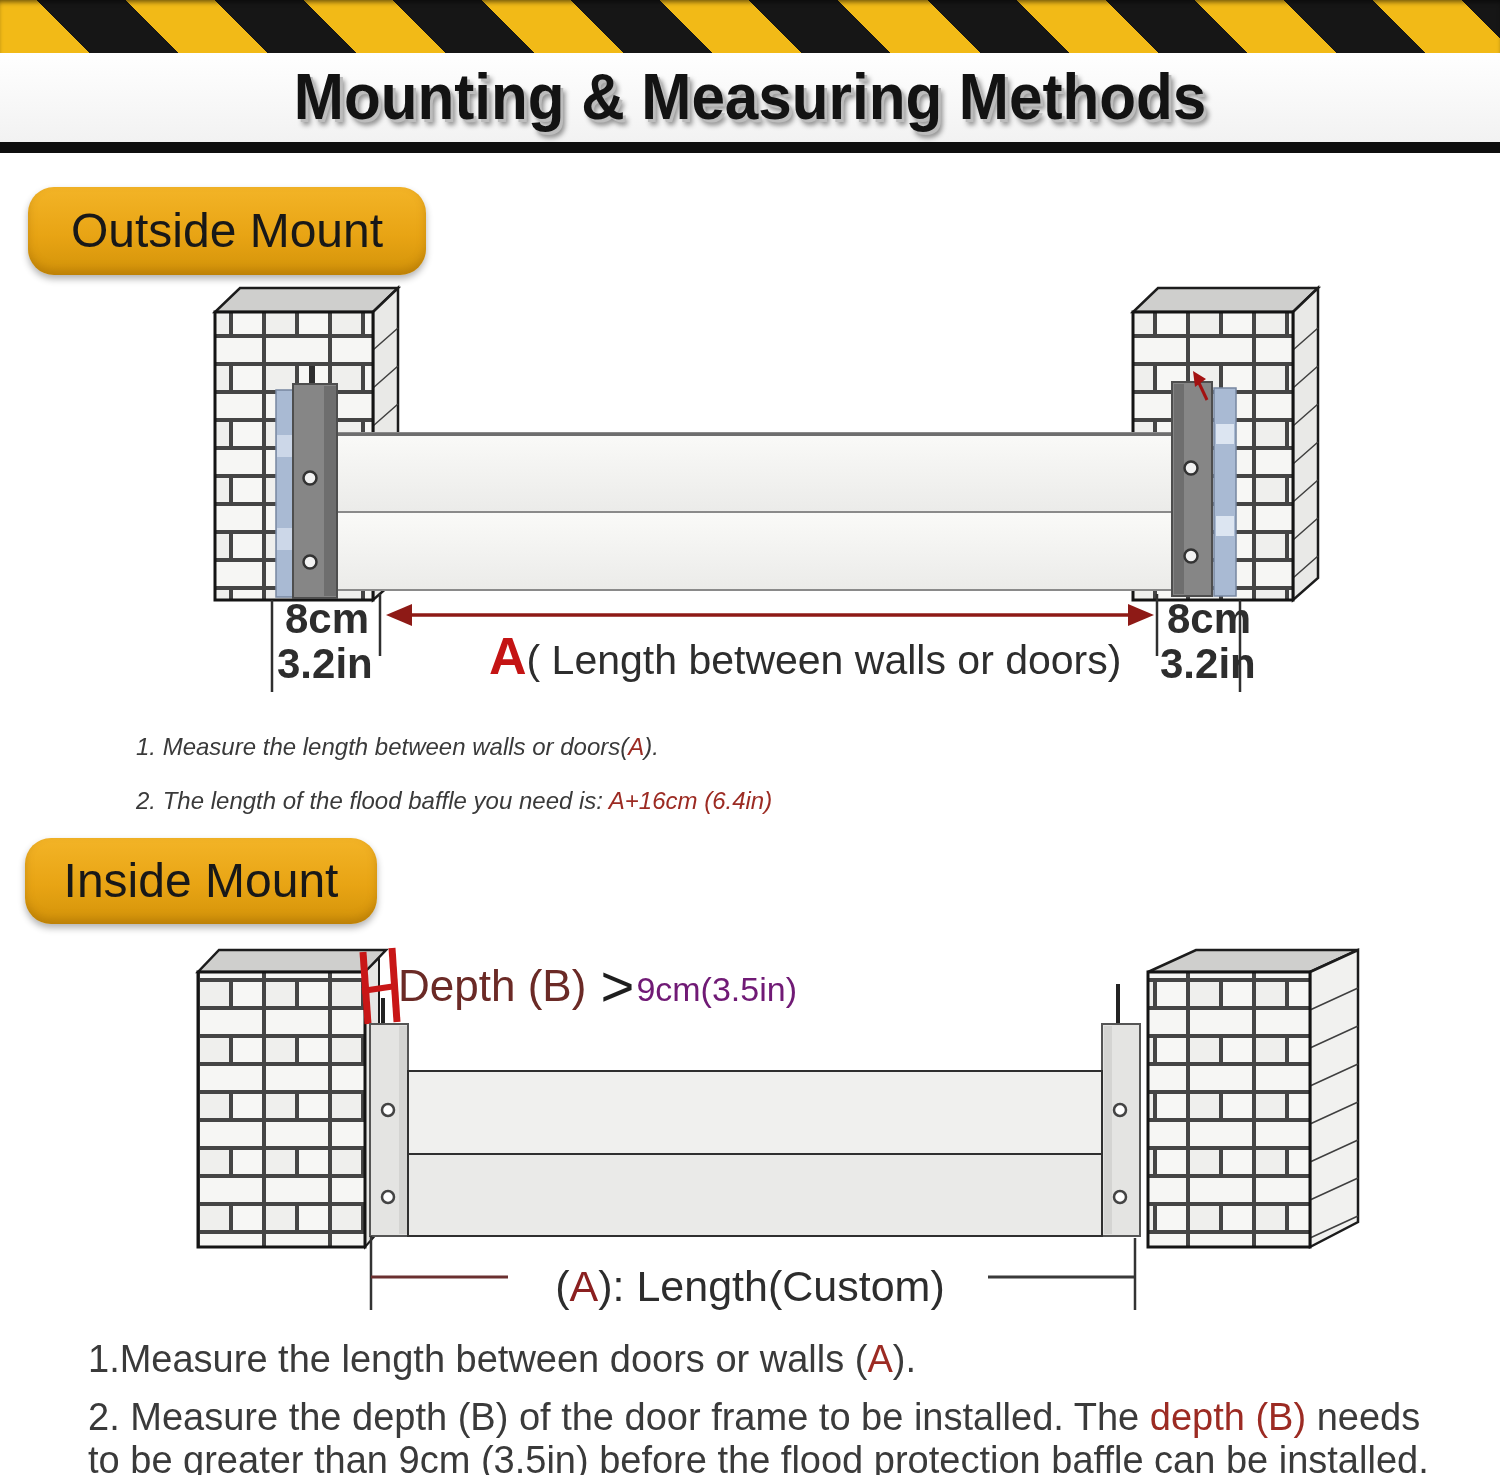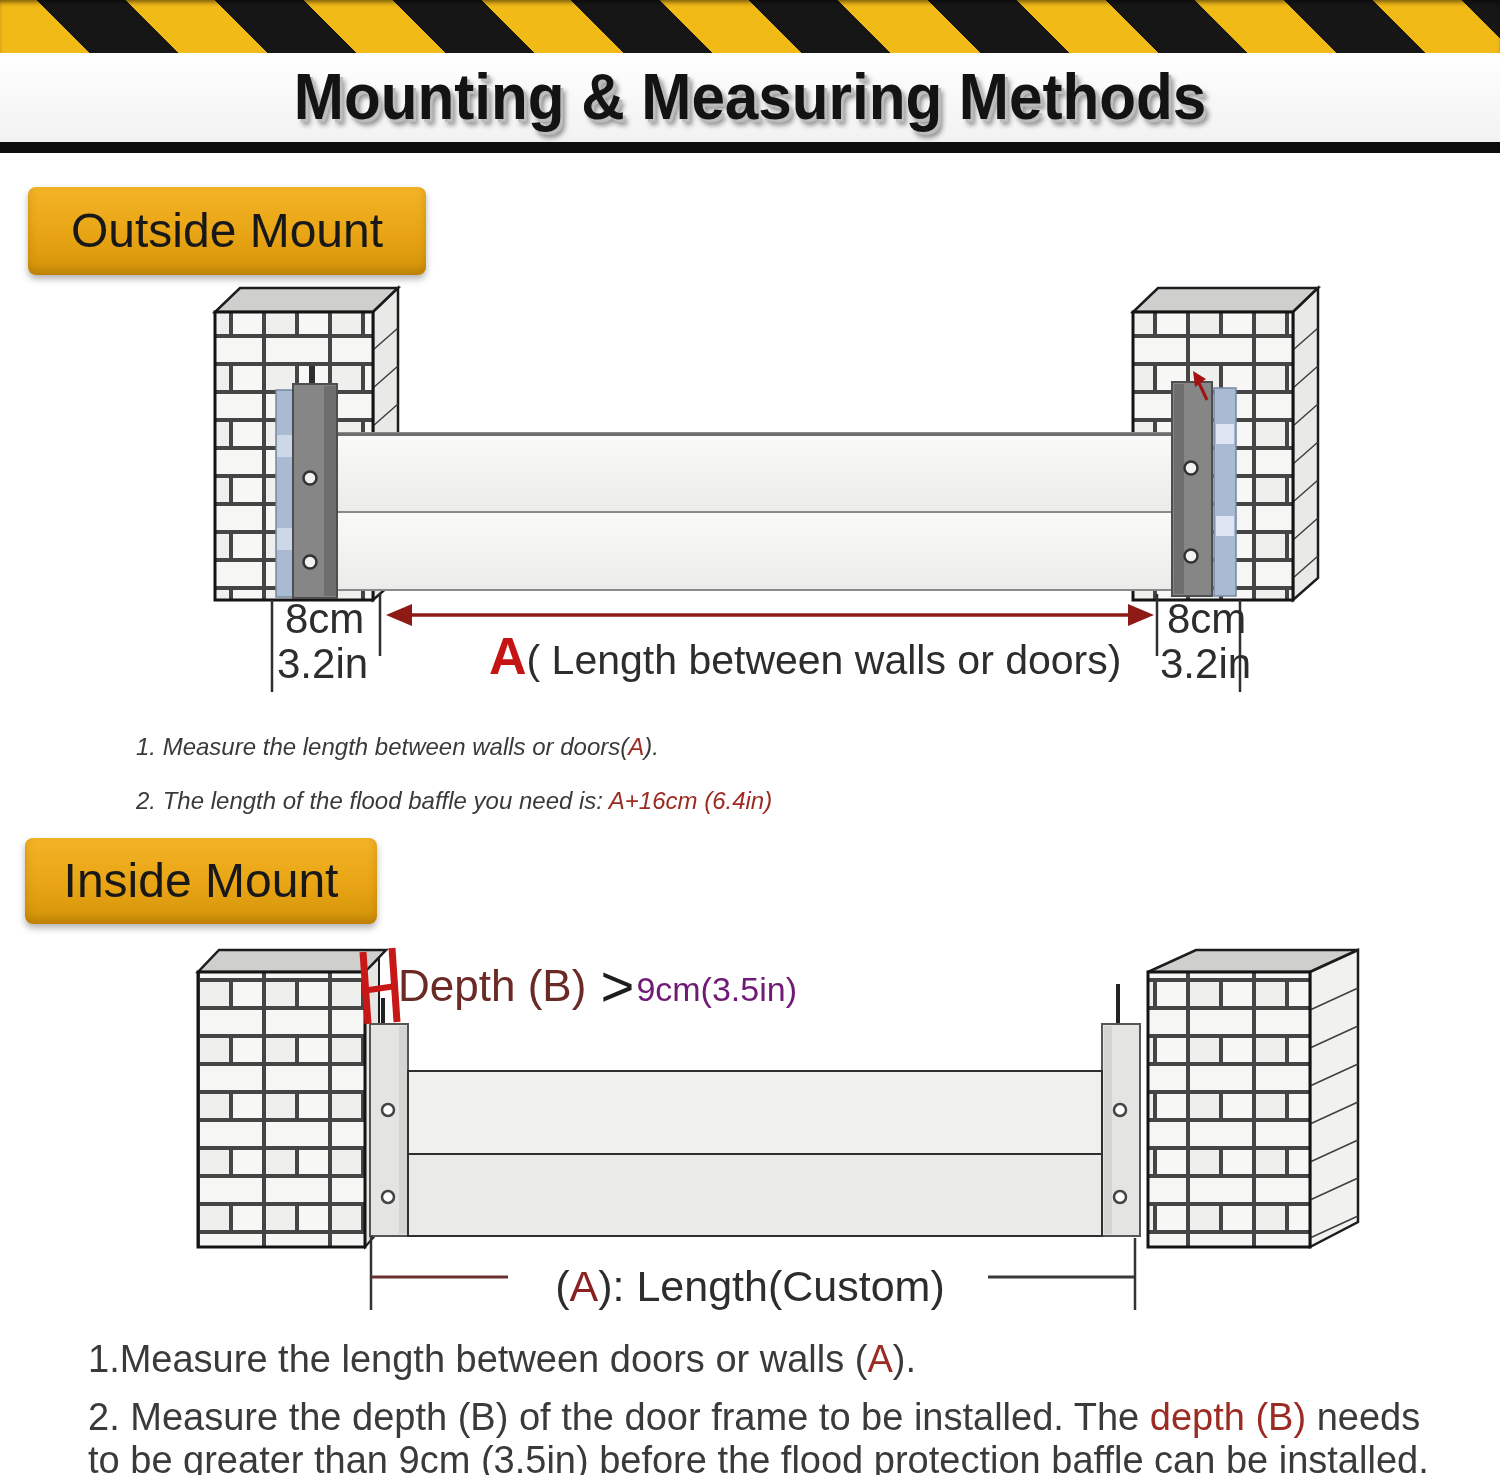--- a/index.html
+++ b/index.html
@@ -12,28 +12,28 @@
     background:repeating-linear-gradient(45deg,#f2ba17 0 63px,#161616 63px 126px);
     box-shadow:inset 0 4px 5px -2px rgba(0,0,0,.55), 0 2px 4px rgba(0,0,0,.25);}
   #titleband{left:0;top:53px;width:1500px;height:89px;
     background:linear-gradient(180deg,#ffffff,#f2f2f2);}
   #page-title{left:0;top:53px;width:1500px;height:89px;line-height:89px;text-align:center;
     font-size:64px;font-weight:bold;color:#131313;transform:scaleX(0.94);
     text-shadow:3px 3px 0 #bcbcbc,5px 6px 5px #8d8d8d;white-space:nowrap;}
   #blackbar{left:0;top:142px;width:1500px;height:11px;background:#0e0e0e;}
 
   
-  .badge{position:absolute;border-radius:8px;text-align:center;color:#181818;font-size:48px;
+  .badge{position:absolute;border-radius:26px;text-align:center;color:#181818;font-size:48px;
     background:linear-gradient(180deg,#f3b427 0%,#e8a414 55%,#d39309 100%);
     box-shadow:0 4px 7px rgba(0,0,0,.3), inset 0 -5px 8px rgba(140,90,0,.35);}
   #badge-outside{left:28px;top:187px;width:398px;height:88px;line-height:88px;}
   #badge-inside{left:25px;top:838px;width:352px;height:86px;line-height:86px;}
 
   
-  .dimtext{position:absolute;font-size:42px;color:#2d2d2d;white-space:nowrap;}
+  .dimtext{position:absolute;font-size:42px;color:#2d2d2d;white-space:nowrap;font-weight:bold;}
   #out-span-label{left:478px;top:626px;font-size:41px;color:#2d2d2d;white-space:nowrap;position:absolute;margin-left:11px;}
   .bigA{color:#c41414;font-weight:bold;font-size:52px;}
   #depth-label{left:398px;top:952px;position:absolute;white-space:nowrap;font-size:44px;color:#6b2a26;}
   #depth-label .gt{color:#1e1e1e;font-size:58px;vertical-align:-5px;padding:0 2px;}
   #depth-label .depthval{color:#701a75;font-size:34px;}
   #length-label{left:450px;top:1262px;width:600px;text-align:center;position:absolute;
     font-size:43px;color:#2d2d2d;white-space:nowrap;}
   #length-label .emA{color:#8b2020;}
 
   

